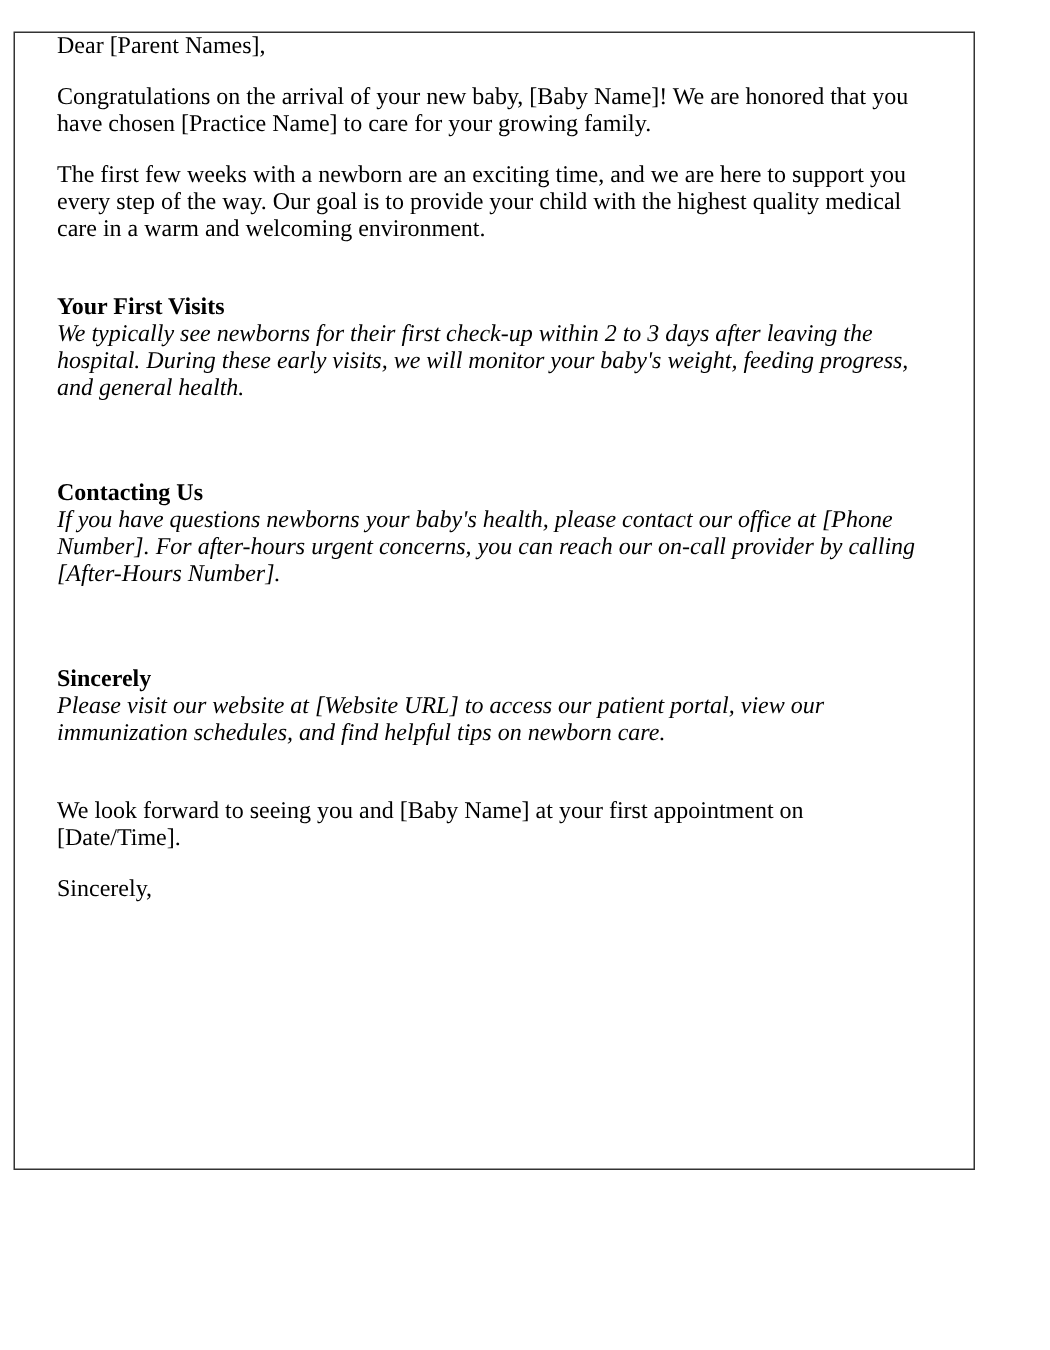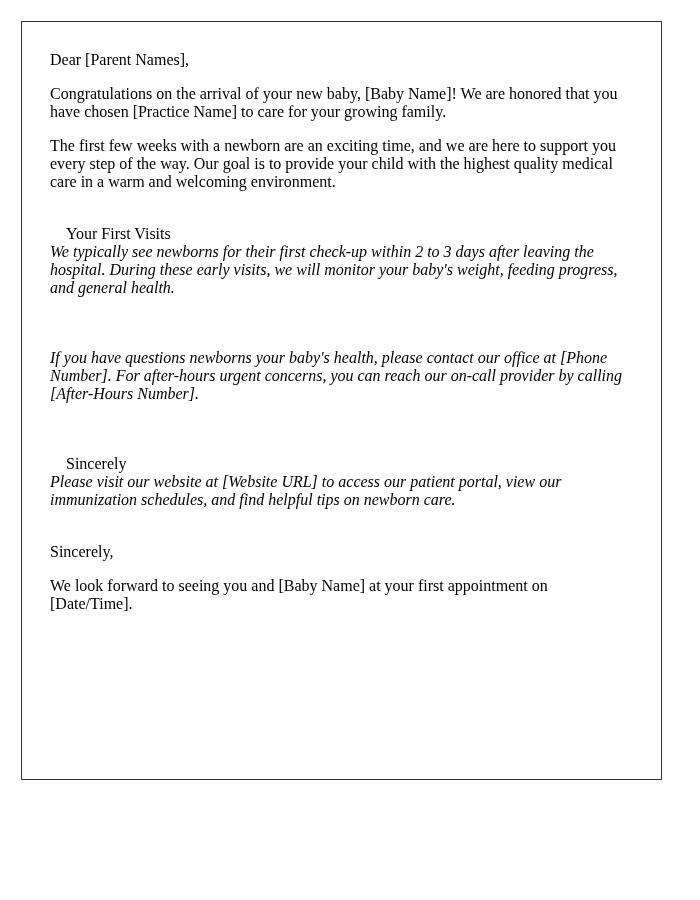--- a/index.html
+++ b/index.html
@@ -7,41 +7,40 @@
     padding: 0;
     background: #ffffff;
     width: 700px;
     height: 900px;
     font-family: "Liberation Serif", "DejaVu Serif", serif;
     font-size: 16px;
     color: #000000;
   }
   .page {
     position: absolute;
-    left: 21px;
+    left: 9px;
     top: 21px;
     width: 641px;
     height: 759px;
     box-sizing: border-box;
     border: 1.5px solid #333333;
     background: #ffffff;
-    padding: 29px 20px 0 28px;
+    padding: 0 20px 0 28px;
     overflow: hidden;
   }
   .para {
     margin: 16px 0;
     width: 592px;
     white-space: pre-line; 
     line-height: normal;
   }
   .para:first-child { margin-top: 0; }
   .sec-h {
-    font-weight: normal;
+    font-weight: bold;
     display: block;
-    margin-left: 16px;
   }
   .sec-b {
     display: block;
     white-space: pre-line;
     font-style: italic;
   }
 </style>
 </head>
 <body>
 
@@ -56,29 +55,29 @@
 every step of the way. Our goal is to provide your child with the highest quality medical
 care in a warm and welcoming environment.</p>
 
   <p class="para">
     <strong class="sec-h">Your First Visits</strong><span class="sec-b">We typically see newborns for their first check-up within 2 to 3 days after leaving the
 hospital. During these early visits, we will monitor your baby's weight, feeding progress,
 and general health.</span>
   </p>
 
   <p class="para">
-    <span class="sec-b">If you have questions newborns your baby's health, please contact our office at [Phone
+    <strong class="sec-h">Contacting Us</strong><span class="sec-b">If you have questions newborns your baby's health, please contact our office at [Phone
 Number]. For after-hours urgent concerns, you can reach our on-call provider by calling
 [After-Hours Number].</span>
   </p>
 
   <p class="para">
     <strong class="sec-h">Sincerely</strong><span class="sec-b">Please visit our website at [Website URL] to access our patient portal, view our
 immunization schedules, and find helpful tips on newborn care.</span>
   </p>
 
-  <p class="para">Sincerely,</p>
-
   <p class="para">We look forward to seeing you and [Baby Name] at your first appointment on
 [Date/Time].</p>
+
+  <p class="para">Sincerely,</p>
 
 
 </div>
 
 </body></html>

